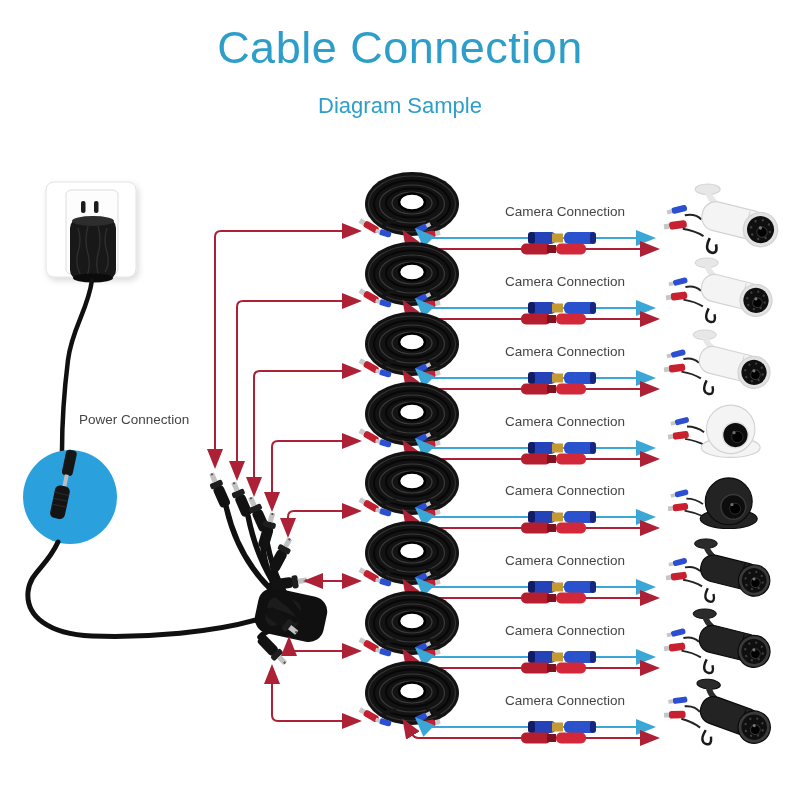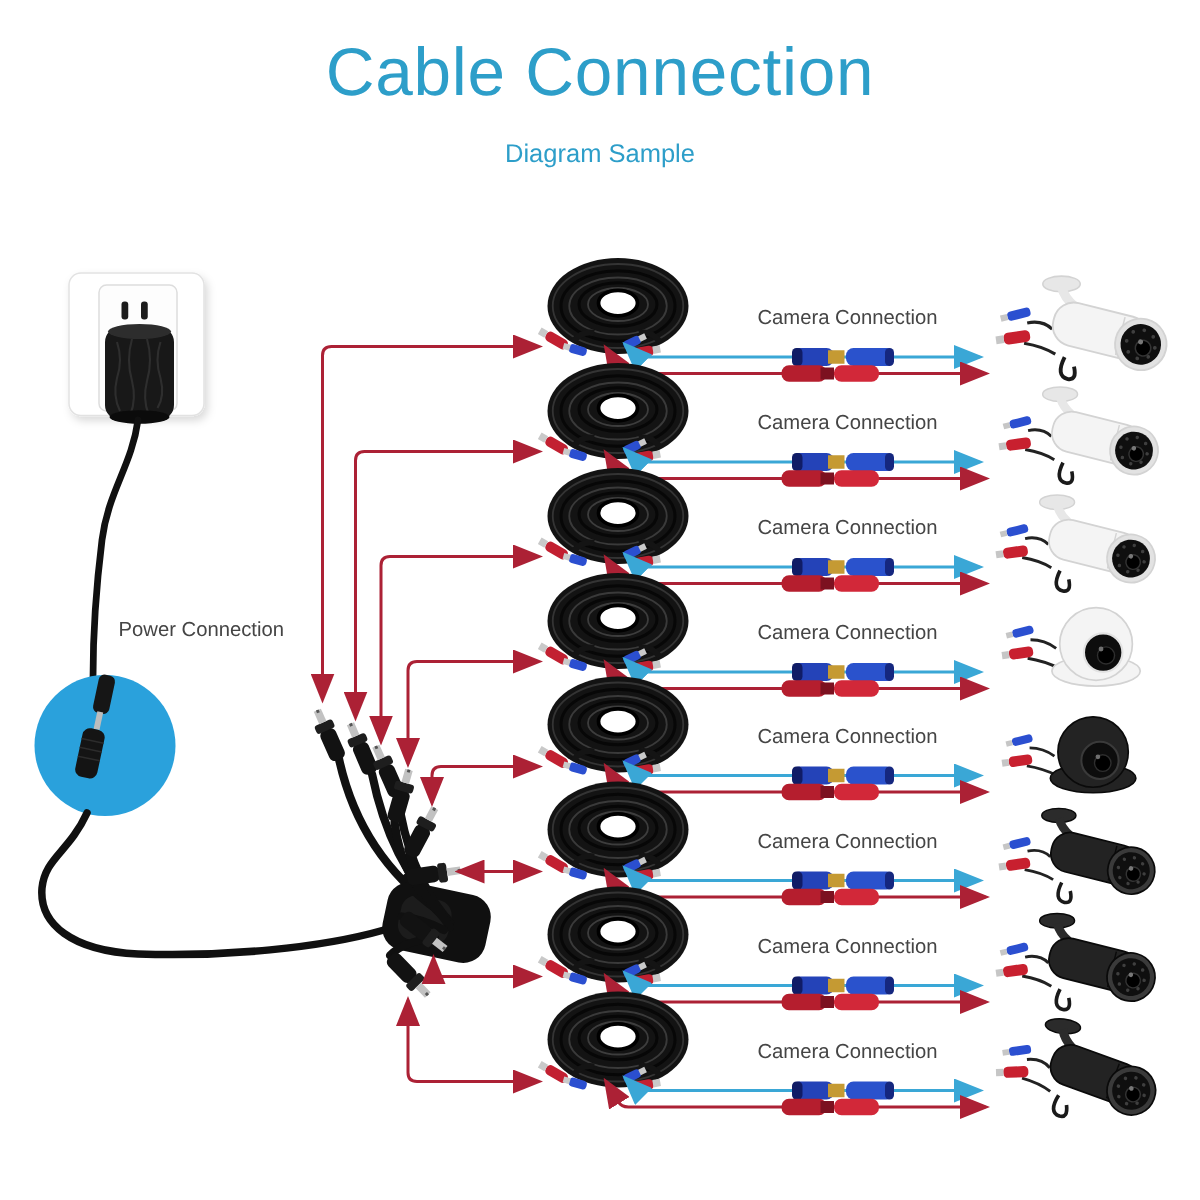--- a/index.html
+++ b/index.html
@@ -7,21 +7,21 @@
     --line-red:#ac2135;
     --line-blue:#3aa7d6;
     --highlight-circle:#2aa1dc;
   }
   html,body{margin:0;padding:0;background:#fff;}
   .page{position:relative;width:800px;height:800px;background:#ffffff;overflow:hidden;
         font-family:"Liberation Sans",sans-serif;}
   .title{position:absolute;top:22px;left:0;width:800px;text-align:center;
          font-size:45px;font-weight:500;letter-spacing:.5px;color:var(--accent);}
   .subtitle{position:absolute;top:93px;left:0;width:800px;text-align:center;
-         font-size:17px;font-weight:500;color:var(--accent);}
+         font-size:22px;font-weight:500;color:var(--accent);}
   svg{position:absolute;left:0;top:0;}
   .lbl{font-family:"Liberation Sans",sans-serif;font-size:13.5px;fill:#454545;}
   .rout{stroke:var(--line-red);stroke-width:2;fill:none;
         marker-start:url(#ar-red-s);marker-end:url(#ar-red-e);}
   .vline{stroke:var(--line-blue);stroke-width:2;fill:none;
         marker-start:url(#ar-blue-s);marker-end:url(#ar-blue-e);}
   .pline{stroke:var(--line-red);stroke-width:2;fill:none;
         marker-start:url(#ar-red-s);marker-end:url(#ar-red-e);}
   .mk-red{fill:var(--line-red);}
   .mk-blue{fill:var(--line-blue);}

